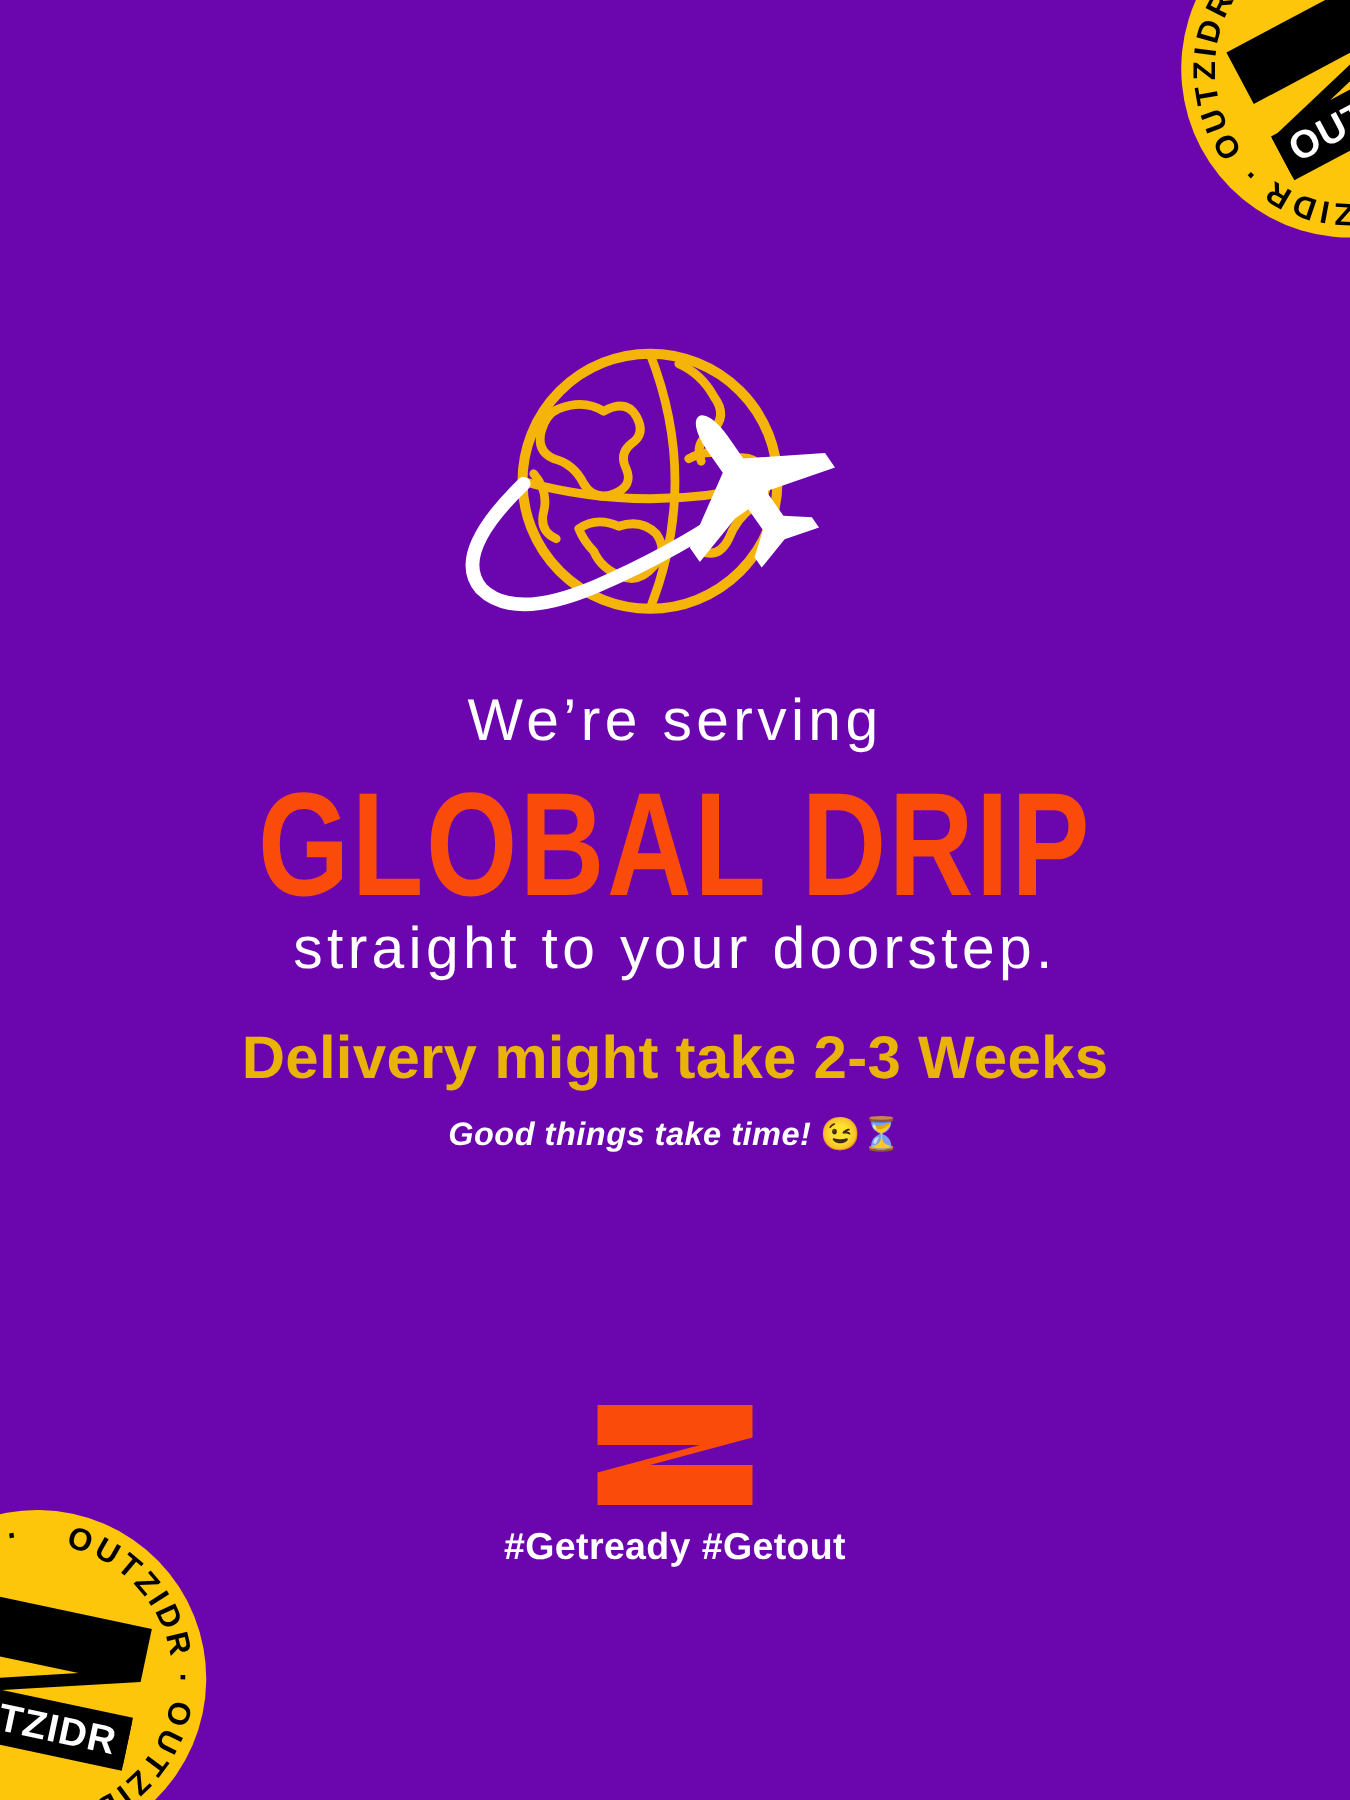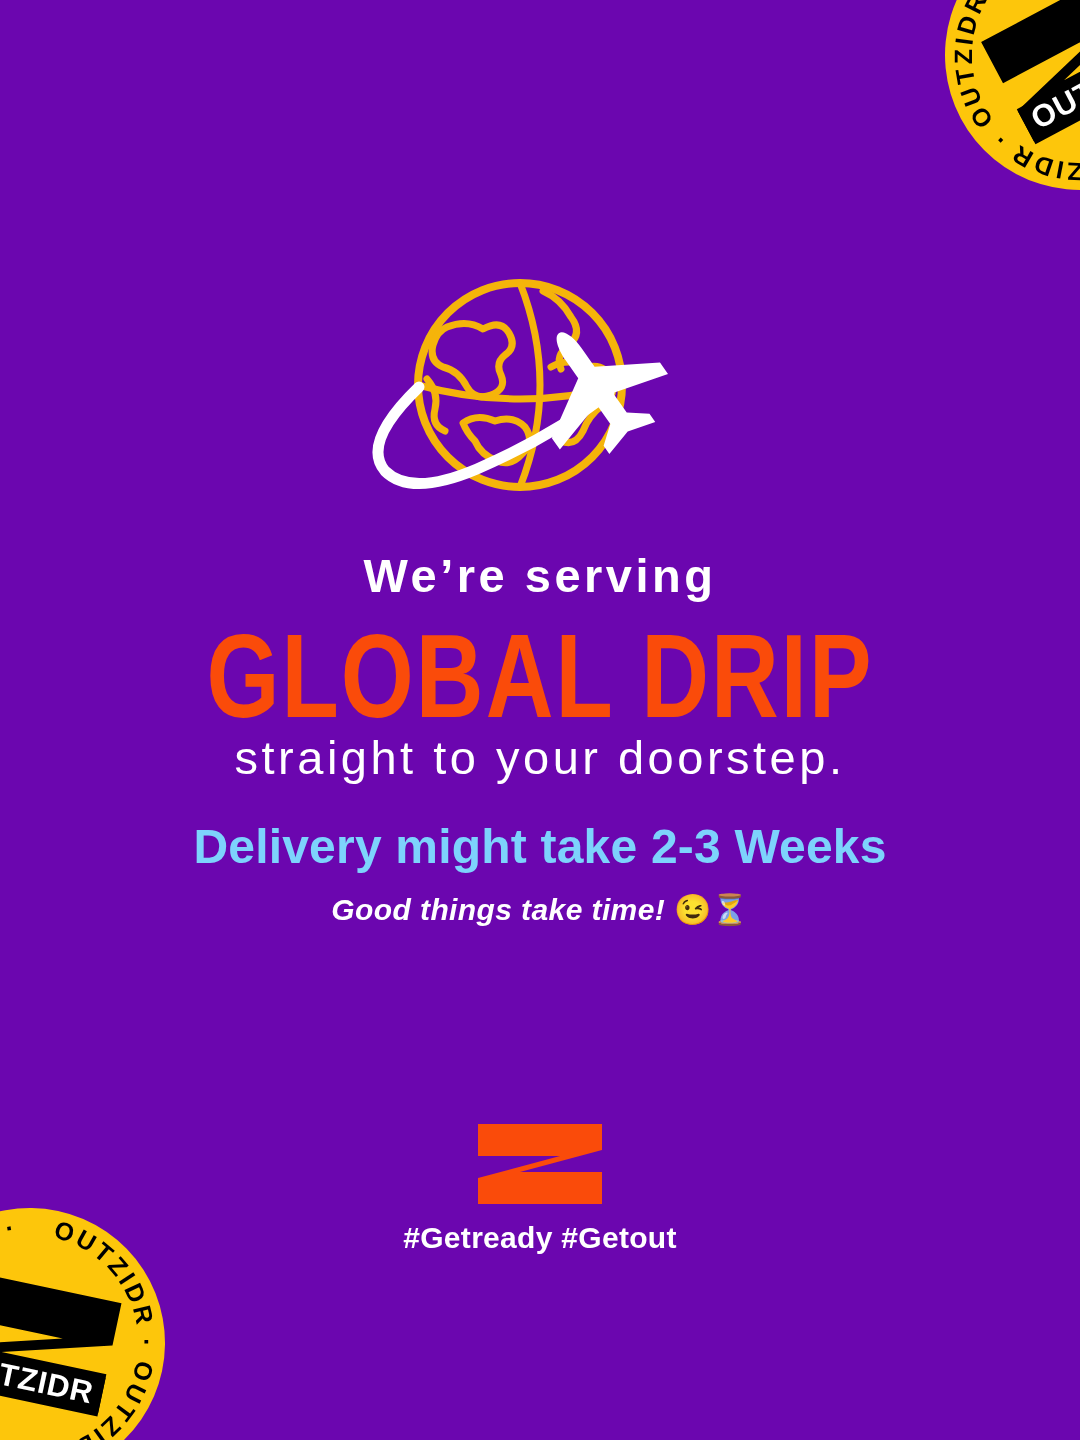--- a/index.html
+++ b/index.html
@@ -67,21 +67,21 @@
   #headline-block {
     position: absolute;
     left: 0;
     top: 548px;
     width: 1080px;
     text-align: center;
   }
   .line-serving {
     color: #ffffff;
     font-size: 47px;
-    font-weight: 700;
+    font-weight: 400;
     letter-spacing: 3.5px;
     line-height: 1.18;
     white-space: nowrap;
   }
   .line-global {
     color: #fa4b0a;
     font-size: 92px;
     font-weight: 700;
     letter-spacing: 2px;
     line-height: 1.12;
@@ -103,30 +103,30 @@
 
   
   #delivery-block {
     position: absolute;
     left: 0;
     top: 818px;
     width: 1080px;
     text-align: center;
   }
   .line-delivery {
-    color: #7dd3fc;
+    color: #eab308;
     font-size: 48px;
     font-weight: 700;
     letter-spacing: 0.2px;
     line-height: 1.2;
     white-space: nowrap;
   }
   .line-goodthings {
     color: #ffffff;
-    font-size: 30px;
+    font-size: 26px;
     font-weight: 700;
     font-style: italic;
     letter-spacing: 0.4px;
     margin-top: 16px;
     white-space: nowrap;
   }
   .emoji {
     font-style: normal;
     font-weight: 400;
     letter-spacing: 0;

